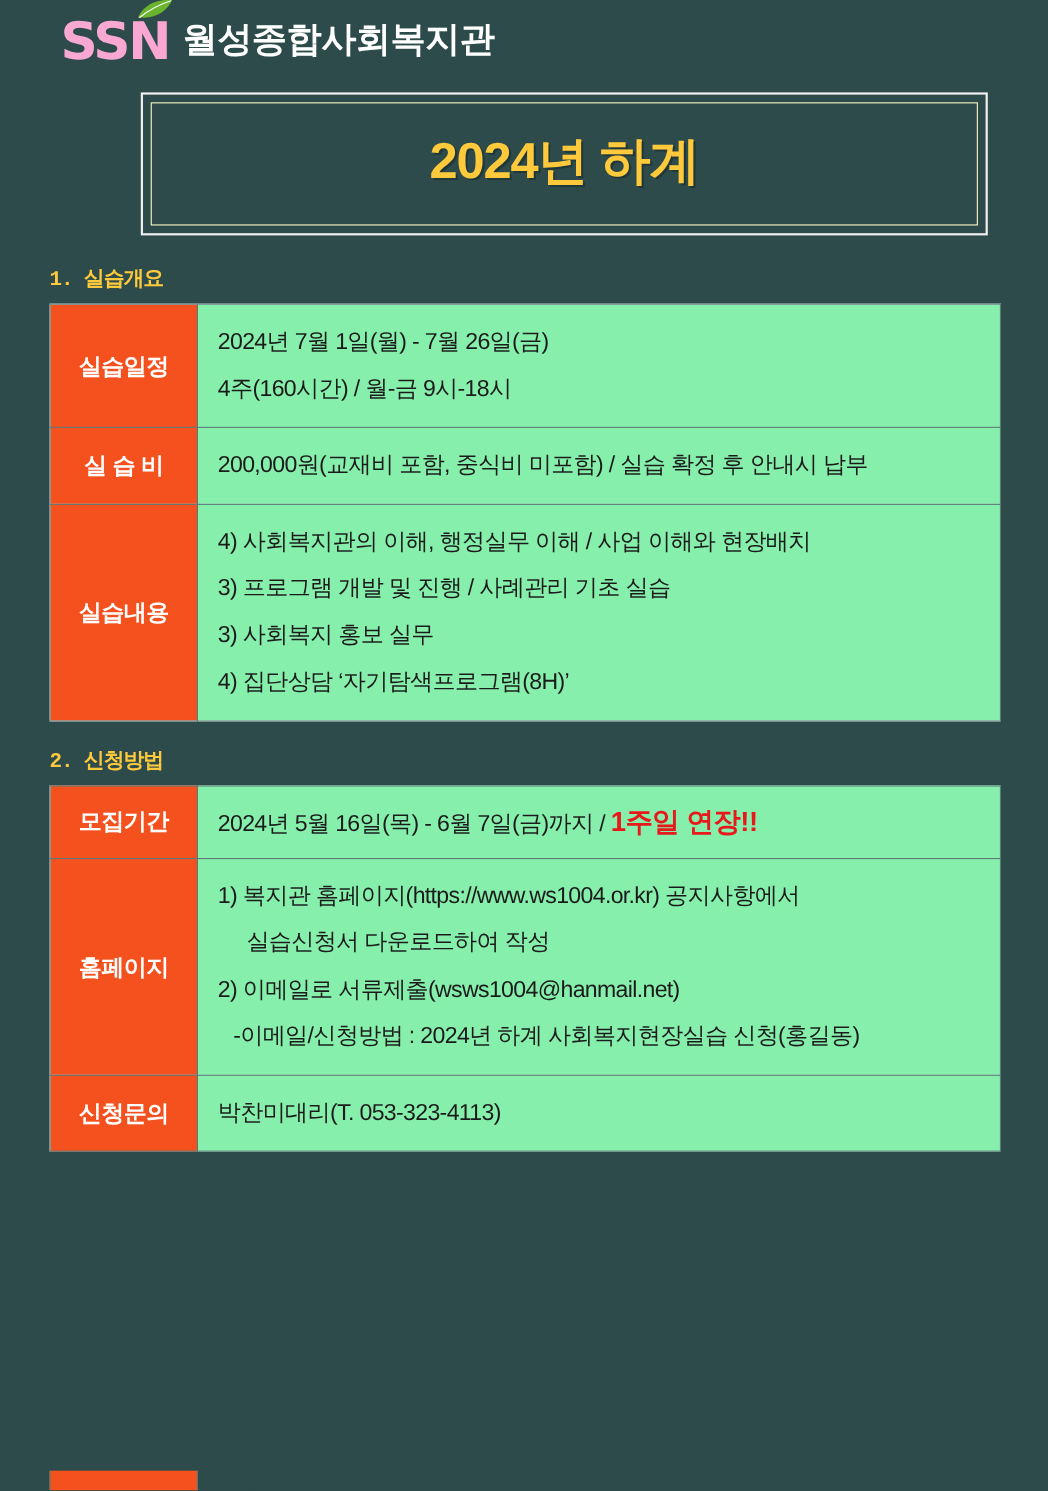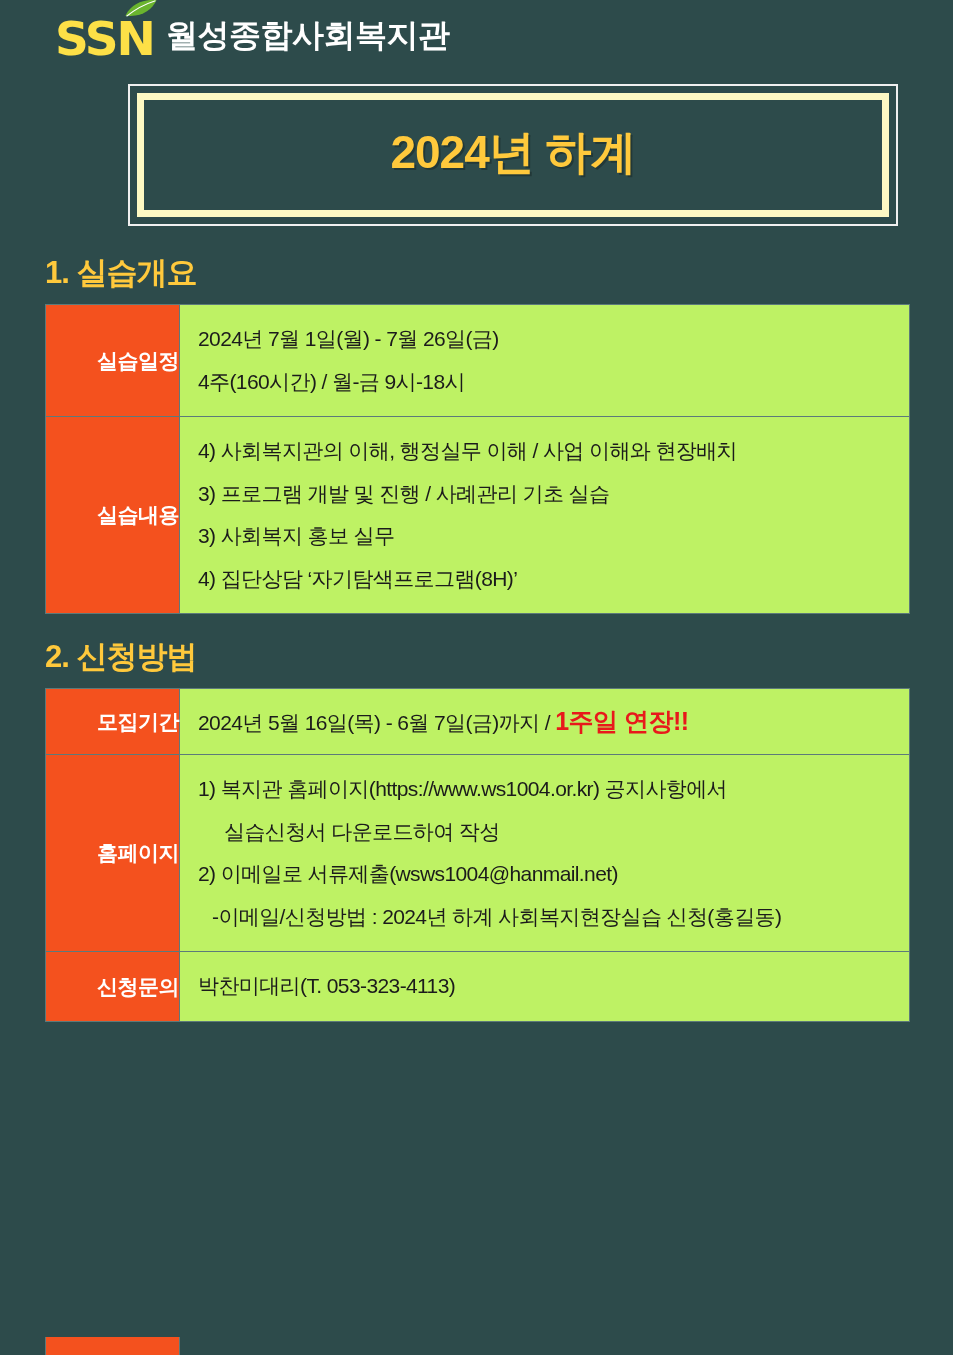--- a/index.html
+++ b/index.html
@@ -23,21 +23,21 @@
     align-items: flex-end;
     height: 62px;
     box-sizing: border-box;
   }
   .logo-mark {
     position: relative;
     font-size: 47px;
     font-weight: bold;
     letter-spacing: -2px;
     line-height: 1;
-    color: #fde047;
+    color: #f9a8d4;
     font-family: "DejaVu Sans", sans-serif;
   }
   .leaf {
     position: absolute;
     top: -16px;
     right: -4px;
     width: 34px;
     height: 20px;
   }
   .org-name {
@@ -49,41 +49,42 @@
     letter-spacing: -0.5px;
   }
 
   
   .title-wrap {
     margin: 22px 55px 0 128px;
     border: 2px solid #f0f0f0;
     padding: 7px;
   }
   .title-inner {
-    border: 7px solid #fef9c3;
+    border: 1px solid #fef9c3;
     padding: 24px 10px 30px;
     text-align: center;
   }
   .title-line {
     color: #ffc93c;
     font-weight: bold;
     letter-spacing: -1px;
     line-height: 1.22;
     text-shadow: 2px 2px 0 rgba(0,0,0,0.25);
   }
   .title-line.l1 { font-size: 46px; }
   .title-line.l2 { font-size: 50px; }
 
   
   .section-heading {
     color: #ffc93c;
-    font-size: 31px;
+    font-size: 19px;
     font-weight: bold;
     letter-spacing: -1px;
     margin: 26px 0 10px 45px;
+    font-family: Liberation Mono, monospace;
   }
   .section-heading.second { margin-top: 22px; }
 
   
   table.info {
     border-collapse: collapse;
     width: 865px;
     margin-left: 45px;
     background: #ffffff;
     table-layout: fixed;
@@ -91,26 +92,26 @@
   table.info td {
     border: 1px solid #5d7a7a;
     vertical-align: middle;
   }
   td.label {
     width: 133px;
     background: #f4511e;
     color: #ffffff;
     font-size: 21px;
     font-weight: bold;
-    text-align: right;
+    text-align: center;
     letter-spacing: -0.5px;
     padding: 10px 0;
   }
   td.content {
-    background: #bef264;
+    background: #86efac;
     color: #1b1b1b;
     font-size: 21px;
     padding: 13px 0 13px 18px;
     letter-spacing: -0.6px;
     line-height: 1.55;
   }
   td.content .row { padding: 5px 0; }
   td.content .indent { padding-left: 26px; }
   td.content .indent2 { padding-left: 14px; }
   .highlight-red {
@@ -157,20 +158,26 @@
 <table class="info">
   <tbody>
     <tr>
       <td class="label">실습일정</td>
       <td class="content">
         <div class="row">2024년 7월 1일(월) - 7월 26일(금)</div>
         <div class="row">4주(160시간) / 월-금 9시-18시</div>
       </td>
     </tr>
     <tr>
+      <td class="label">실 습 비</td>
+      <td class="content">
+        <div class="row">200,000원(교재비 포함, 중식비 미포함) / 실습 확정 후 안내시 납부</div>
+      </td>
+    </tr>
+    <tr>
       <td class="label">실습내용</td>
       <td class="content">
         <div class="row">4) 사회복지관의 이해, 행정실무 이해 / 사업 이해와 현장배치</div>
         <div class="row">3) 프로그램 개발 및 진행 / 사례관리 기초 실습</div>
         <div class="row">3) 사회복지 홍보 실무</div>
         <div class="row">4) 집단상담 ‘자기탐색프로그램(8H)’</div>
       </td>
     </tr>
   </tbody>
 </table>

